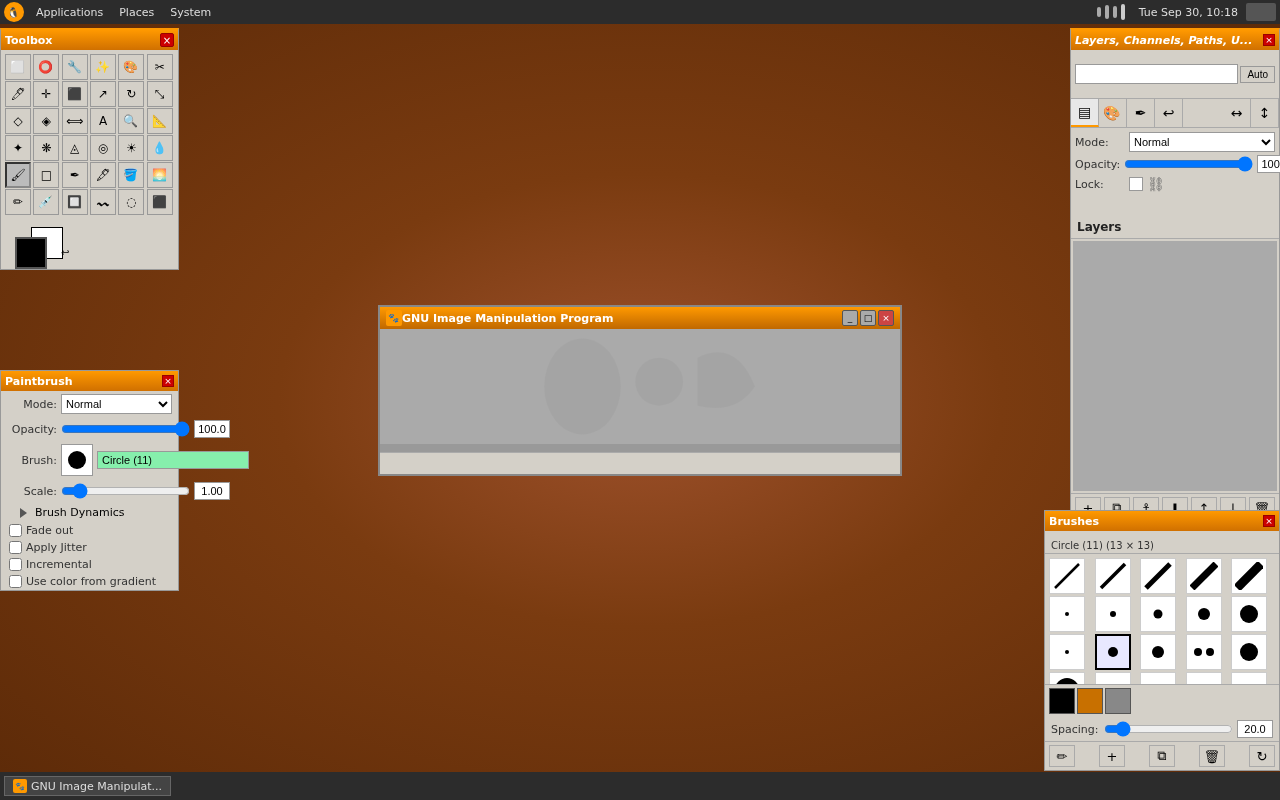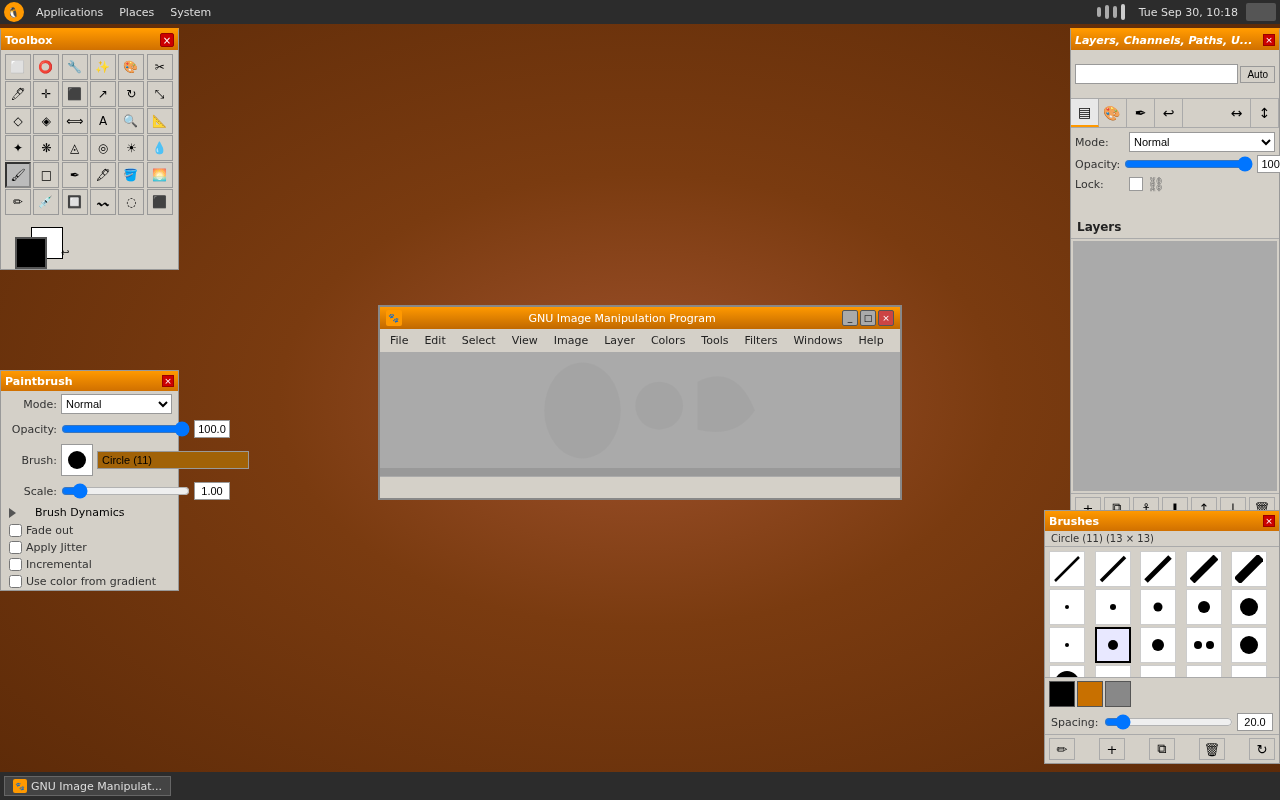--- a/index.html
+++ b/index.html
@@ -226,37 +226,37 @@
       flex-shrink: 0;
     }
     .brush-circle {
       width: 18px; height: 18px;
       background: #000;
       border-radius: 50%;
     }
     .brush-name {
       font-size: 11px;
       border: 1px solid #999;
-      background: #a16207;
+      background: #86efac;
       padding: 2px 4px;
       flex: 1;
     }
 
     .options-check-row {
       display: flex; align-items: center;
       padding: 2px 8px;
       gap: 4px;
     }
     .options-check-row input[type=checkbox] { margin: 0; }
     .options-check-row label { font-size: 11px; color: #333; }
 
     .brush-dynamics-header {
       display: flex; align-items: center;
-      padding: 3px 8px;
-      gap: 19px;
+      padding: 3px 19px;
+      gap: 8px;
       cursor: pointer;
     }
     .triangle-right {
       width: 0; height: 0;
       border-top: 5px solid transparent;
       border-bottom: 5px solid transparent;
       border-left: 7px solid #555;
     }
 
     
@@ -274,22 +274,22 @@
       display: flex; align-items: center; justify-content: space-between;
       padding: 0 6px;
     }
     .gimp-titlebar-icon {
       width: 16px; height: 16px;
       background: #f90;
       border-radius: 2px;
       font-size: 9px; display: flex; align-items: center; justify-content: center;
     }
     .gimp-titlebar-title {
-      color: white; font-size: 11px; font-weight: normal;
-      flex: 1; text-align: center;
+      color: white; font-size: 11px; font-weight: bold;
+      flex: 1; 
     }
     .gimp-wm-btns {
       display: flex; gap: 2px;
     }
     .wm-btn {
       width: 16px; height: 16px;
       border: 1px solid #555;
       display: flex; align-items: center; justify-content: center;
       font-size: 9px; cursor: pointer;
       border-radius: 2px;
@@ -456,21 +456,21 @@
     }
     .brushes-title { color: white; font-size: 11px; font-weight: bold; }
     .brushes-close {
       width: 12px; height: 12px;
       background: #c00; border: 1px solid #900;
       font-size: 9px; color: white; cursor: pointer;
       display: flex; align-items: center; justify-content: center;
     }
     .brushes-subtitle {
       font-size: 10px; color: #333; padding: 2px 6px;
-      border-bottom: 1px solid #aaa; background: #d4d0c8;
+      border-bottom: 1px solid #aaa; background: #d4d0c8; margin-top: 7px;
     }
 
     .brushes-grid {
       display: grid;
       grid-template-columns: repeat(5, 1fr);
       gap: 2px;
       padding: 4px;
       background: #d4d0c8;
       height: 130px;
       overflow-y: auto;
@@ -655,33 +655,20 @@
 <div class="gimp-window">
   <div class="gimp-titlebar">
     <div class="gimp-titlebar-icon">🐾</div>
     <span class="gimp-titlebar-title">GNU Image Manipulation Program</span>
     <div class="gimp-wm-btns">
       <div class="wm-btn minimize">_</div>
       <div class="wm-btn maximize">□</div>
       <div class="wm-btn close">×</div>
     </div>
   </div>
-  <div class="gimp-menubar">
-    <span class="gimp-menu-item">File</span>
-    <span class="gimp-menu-item">Edit</span>
-    <span class="gimp-menu-item">Select</span>
-    <span class="gimp-menu-item">View</span>
-    <span class="gimp-menu-item">Image</span>
-    <span class="gimp-menu-item">Layer</span>
-    <span class="gimp-menu-item">Colors</span>
-    <span class="gimp-menu-item">Tools</span>
-    <span class="gimp-menu-item">Filters</span>
-    <span class="gimp-menu-item">Windows</span>
-    <span class="gimp-menu-item">Help</span>
-  </div>
   <div class="gimp-canvas-area">
     <div class="gimp-canvas">
       
       <svg width="100%" height="100%" viewBox="0 0 520 120" style="opacity:0.15;">
         <ellipse cx="200" cy="60" rx="40" ry="50" fill="#888"></ellipse>
         <circle cx="280" cy="55" r="25" fill="#888"></circle>
         <path d="M320 30 Q360 10 380 60 Q360 90 320 80" fill="#888"></path>
       </svg>
     </div>
     <div class="gimp-statusbar"></div>

